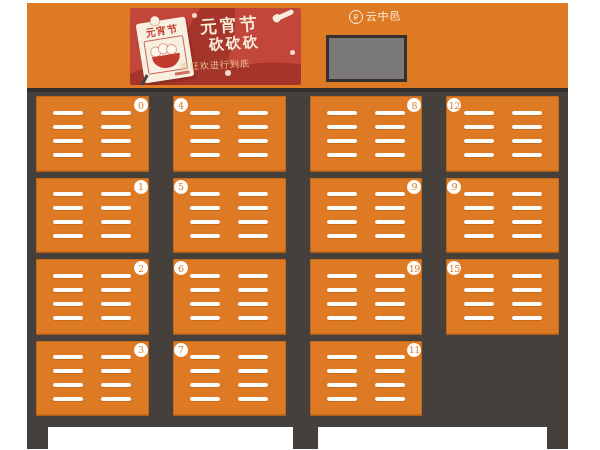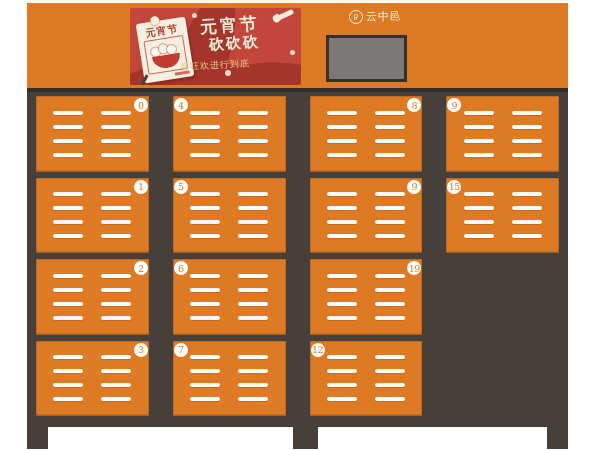--- a/index.html
+++ b/index.html
@@ -319,20 +319,37 @@
                 <div class="vent-line"></div>
               </div>
               <div class="vent-col">
                 <div class="vent-line"></div>
                 <div class="vent-line"></div>
                 <div class="vent-line"></div>
                 <div class="vent-line"></div>
               </div>
             </div>
           </div>
+          <div class="locker badge-right">
+            <div class="badge">11</div>
+            <div class="vents">
+              <div class="vent-col">
+                <div class="vent-line"></div>
+                <div class="vent-line"></div>
+                <div class="vent-line"></div>
+                <div class="vent-line"></div>
+              </div>
+              <div class="vent-col">
+                <div class="vent-line"></div>
+                <div class="vent-line"></div>
+                <div class="vent-line"></div>
+                <div class="vent-line"></div>
+              </div>
+            </div>
+          </div>
           <div class="locker badge-left">
             <div class="badge">12</div>
             <div class="vents">
               <div class="vent-col">
                 <div class="vent-line"></div>
                 <div class="vent-line"></div>
                 <div class="vent-line"></div>
                 <div class="vent-line"></div>
               </div>
               <div class="vent-col">

